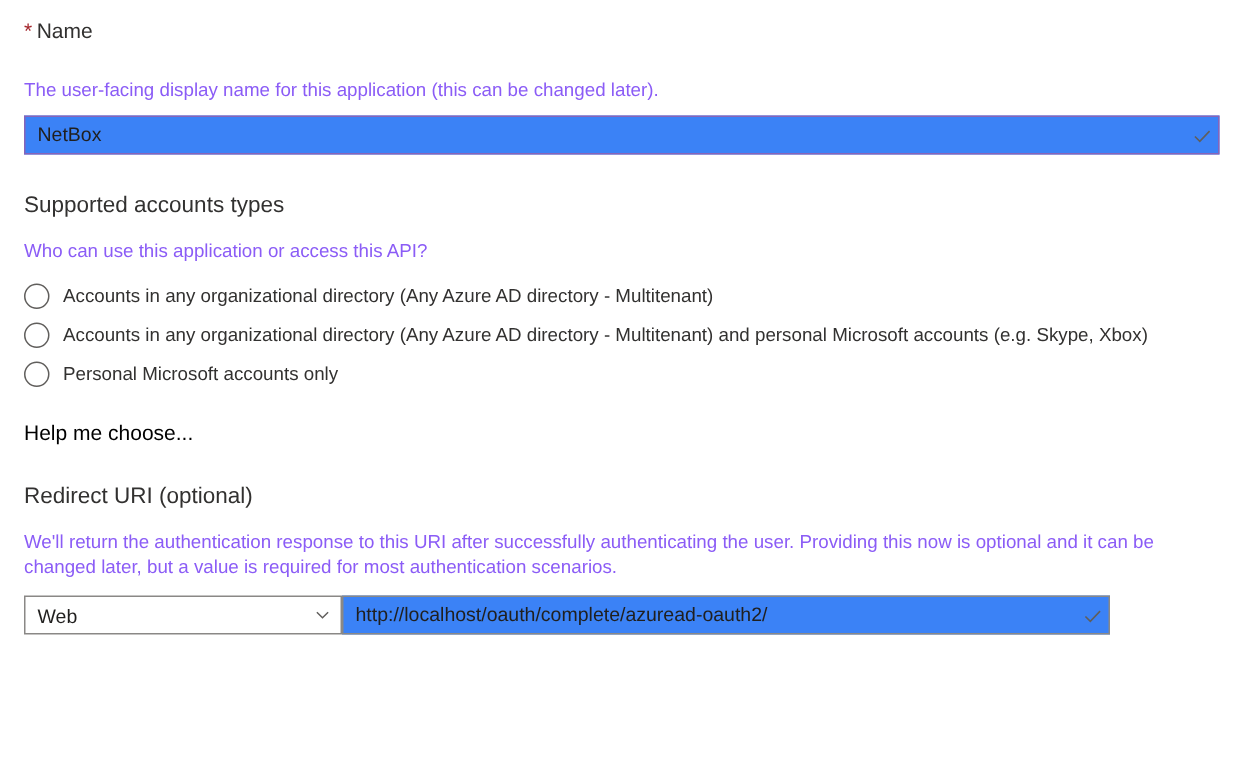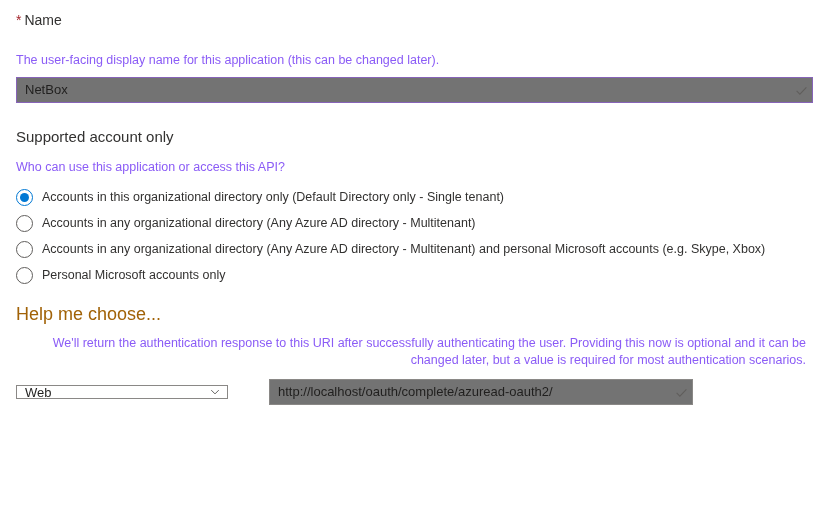--- a/index.html
+++ b/index.html
@@ -37,21 +37,21 @@
   .field-desc {
     font-size: 12.5px;
     color: #8b5cf6;
     line-height: 17px;
     margin: 0 0 8px 0;
   }
   .textbox {
     position: relative;
     height: 26px;
     border: 1px solid #8a8886;
-    background: #737373;
+    background: #3b82f6;
     box-sizing: border-box;
     display: flex;
     align-items: center;
   }
   .textbox.focused {
     border-color: #8764b8;
   }
   .textbox .value {
     flex: 1;
     font-size: 13px;
@@ -118,61 +118,60 @@
     background: #0078d4;
   }
   .radio-label {
     font-size: 12.5px;
     color: #323130;
     line-height: 17px;
   }
 
   .link {
     display: inline-block;
-    color: #a16207;
-    font-size: 18px;
+    color: #000000;
+    font-size: 14px;
     text-decoration: none;
     line-height: 17px;
   }
 
   
   .redirect-row {
     display: flex;
     align-items: center;
     margin-top: 10px;
   }
   .dropdown {
     width: 212px;
-    height: 14px;
+    height: 26px;
     border: 1px solid #8a8886;
     background: #ffffff;
     box-sizing: border-box;
     display: flex;
     align-items: center;
-    margin-right: 12px;
+    margin-right: 0;
   }
   .dropdown .value {
     flex: 1;
     font-size: 13px;
     color: #201f1e;
     padding: 0 8px;
     white-space: nowrap;
     overflow: hidden;
   }
   .chevron {
     width: 24px;
     display: flex;
     align-items: center;
     justify-content: center;
     color: #605e5c;
     flex: 0 0 auto;
   }
   .uri-box {
-    width: 424px;
-    margin-left: 29px;
+    width: 512px;
   }
 
   .mt-24 { margin-top: 24px; }
   .mt-18 { margin-top: 18px; }
   .mt-12 { margin-top: 12px; }
 </style>
 </head>
 <body>
 
 <div class="page">
@@ -184,47 +183,44 @@
 
   <div class="textbox focused name-box">
     <div class="value" placeholder="Enter a name">NetBox</div>
     <div class="check-icon">
       <svg width="13" height="13" viewBox="0 0 16 16" aria-hidden="true">
         <path d="M2 8.6 L6 12.6 L14 4.2" fill="none" stroke="#605e5c" stroke-width="1.3"></path>
       </svg>
     </div>
   </div>
 
-  <div class="section-title mt-24">Supported account only</div>
+  <div class="section-title mt-24">Supported accounts types</div>
   <div class="field-desc mt-12">Who can use this application or access this API?</div>
 
   <div class="radio-group">
-    <div class="radio-row">
-      <span class="radio checked"></span>
-      <span class="radio-label">Accounts in this organizational directory only (Default Directory only - Single tenant)</span>
-    </div>
     <div class="radio-row">
       <span class="radio"></span>
       <span class="radio-label">Accounts in any organizational directory (Any Azure AD directory - Multitenant)</span>
     </div>
     <div class="radio-row">
       <span class="radio"></span>
       <span class="radio-label">Accounts in any organizational directory (Any Azure AD directory - Multitenant) and personal Microsoft accounts (e.g. Skype, Xbox)</span>
     </div>
     <div class="radio-row">
       <span class="radio"></span>
       <span class="radio-label">Personal Microsoft accounts only</span>
     </div>
   </div>
 
   <div class="mt-18">
     <a class="link" href="#">Help me choose...</a>
   </div>
 
-  <div class="field-desc mt-12" style="max-width: 790px; text-align: right;">We'll return the authentication response to this URI after successfully authenticating the user. Providing this now is optional and it can be changed later, but a value is required for most authentication scenarios.</div>
+  <div class="section-title mt-24">Redirect URI (optional)</div>
+  <div class="field-desc mt-12" style="max-width: 790px;">We'll return the authentication response to this URI after successfully authenticating the user. Providing this now is optional and it can be changed later, but a value is required for most authentication scenarios.</div>
 
   <div class="redirect-row">
     <div class="dropdown">
       <div class="value">Web</div>
       <div class="chevron">
         <svg width="12" height="12" viewBox="0 0 16 16" aria-hidden="true">
           <path d="M3 5.5 L8 10.5 L13 5.5" fill="none" stroke="#605e5c" stroke-width="1.3"></path>
         </svg>
       </div>
     </div>

